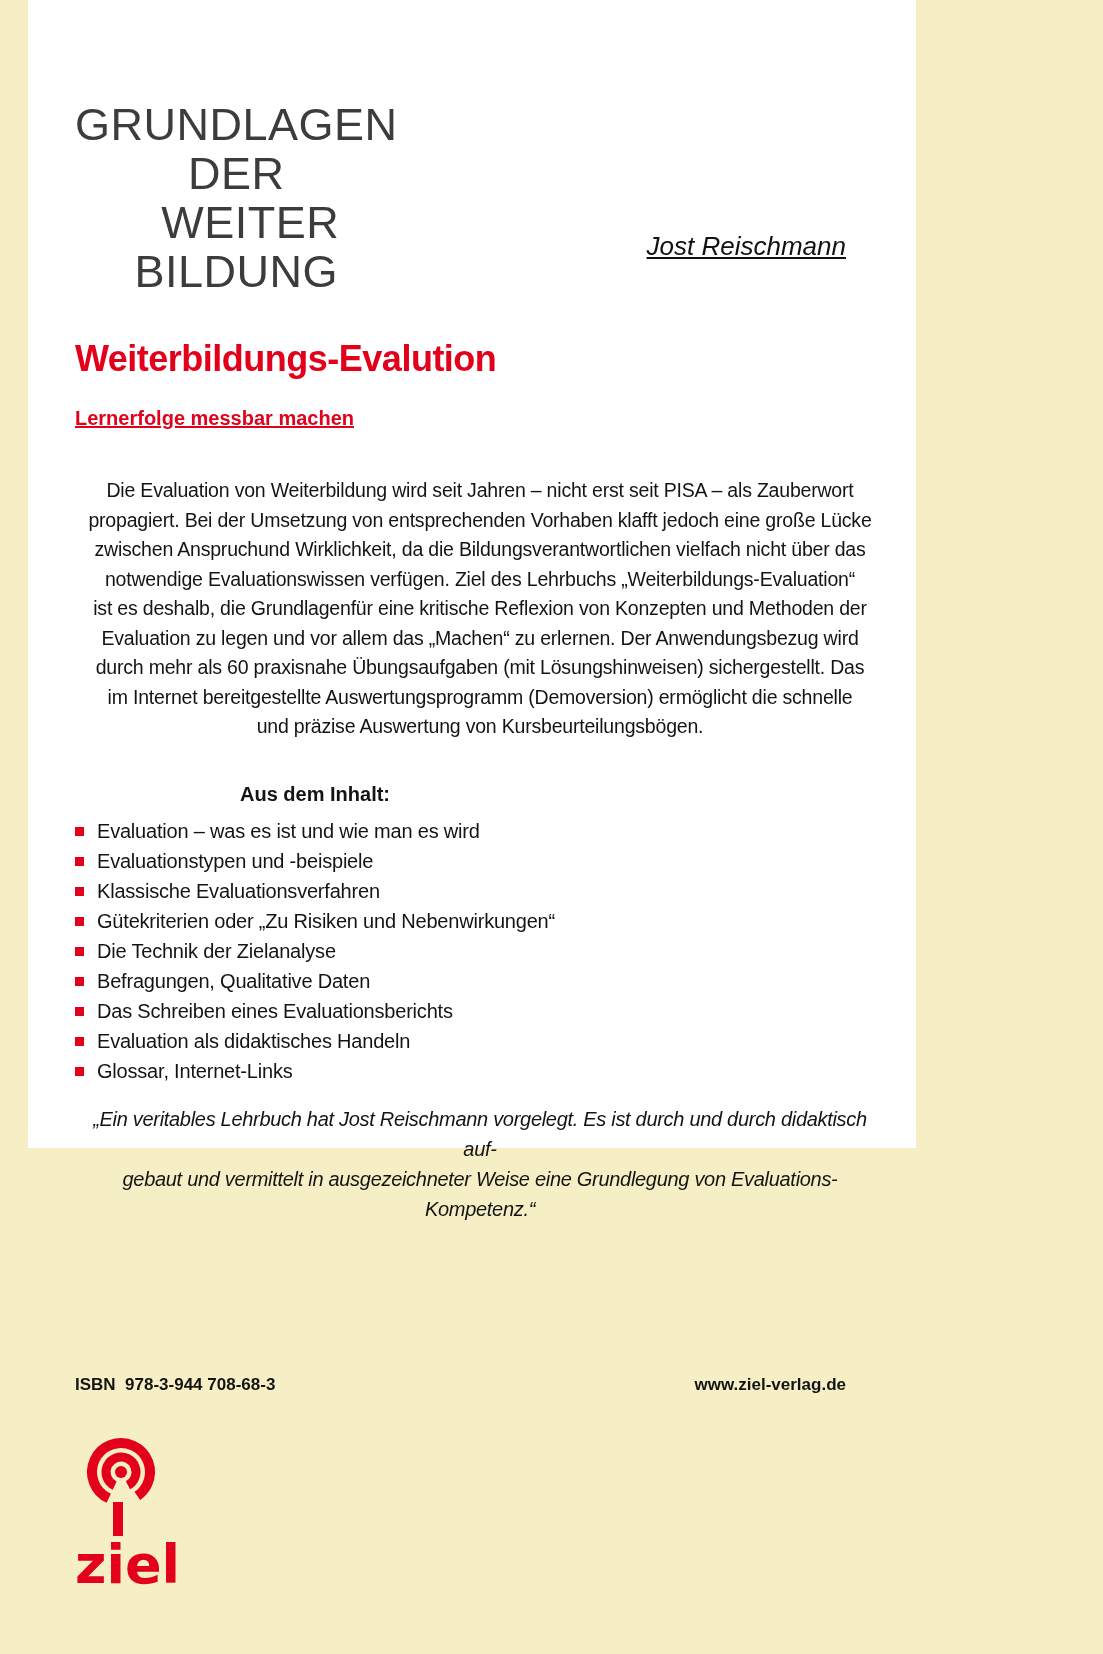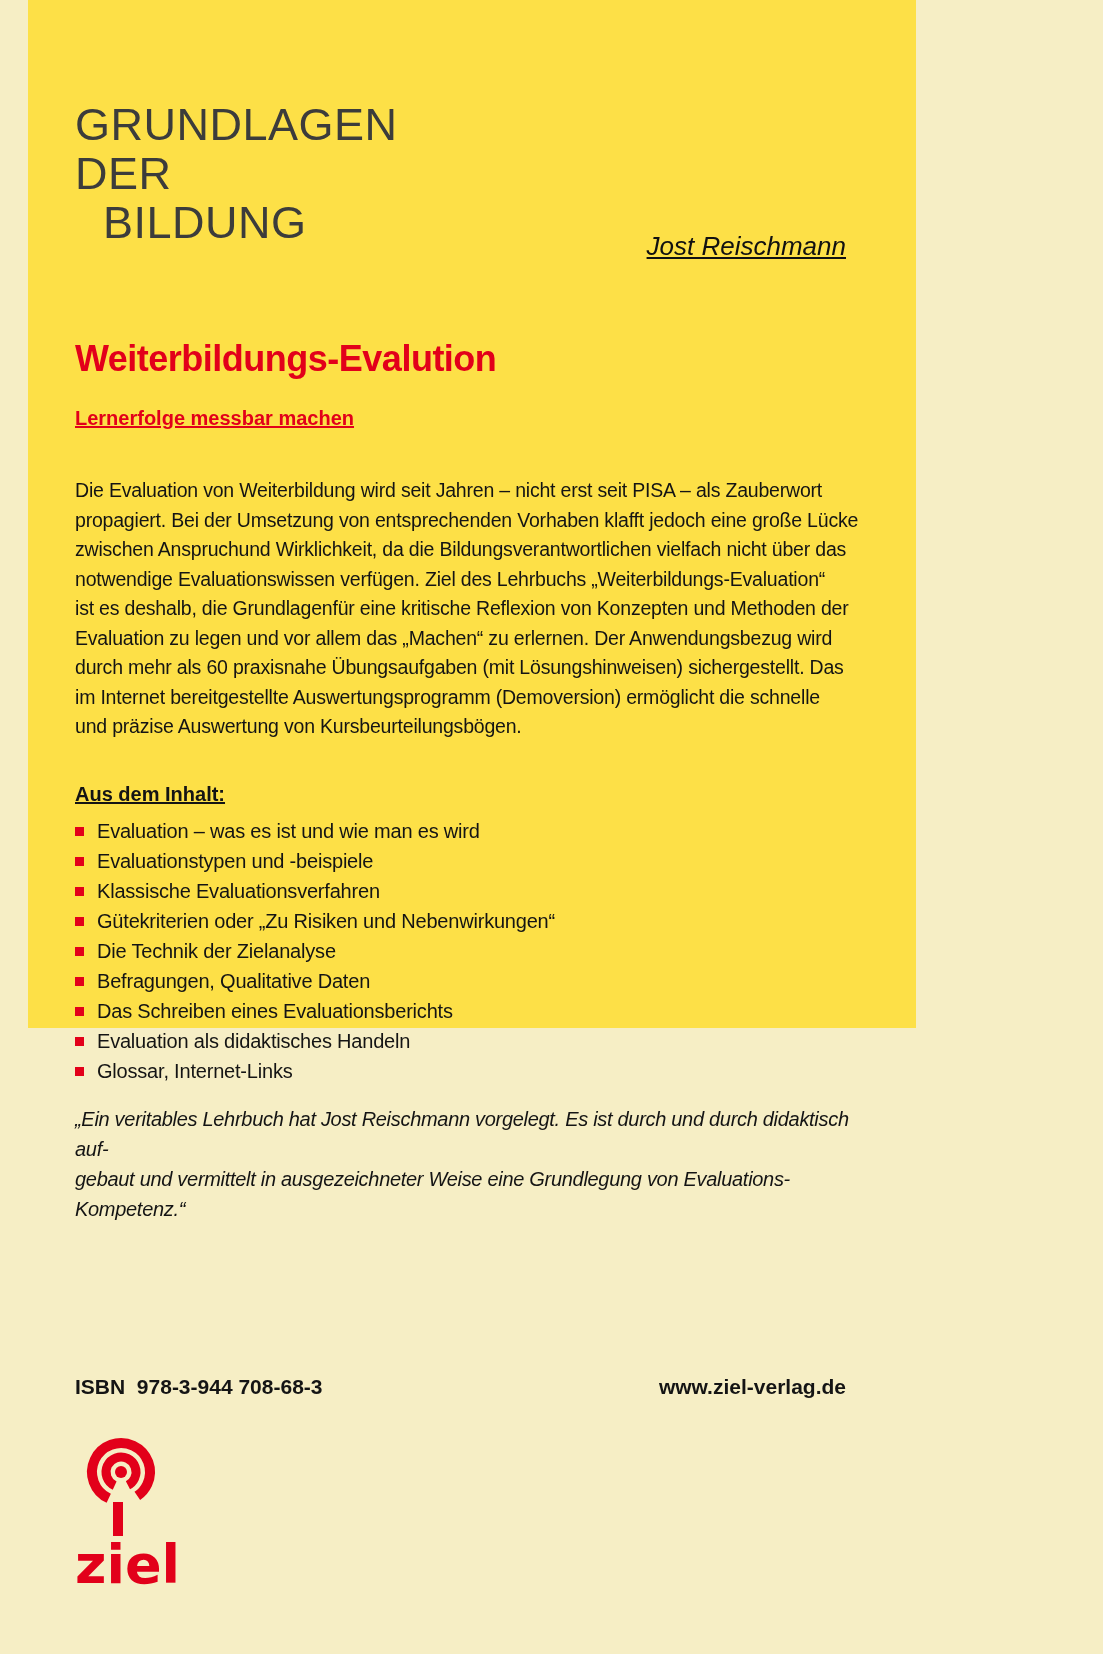--- a/index.html
+++ b/index.html
@@ -9,22 +9,23 @@
     background: #f6eec5;
     font-family: "Liberation Sans", sans-serif;
     color: #141414;
     position: relative;
     overflow: hidden;
   }
 
   .cover {
     position: absolute;
     left: 28px; top: 0;
-    width: 888px; height: 1028px;
-    background: #fde047;
+    width: 888px; height: 1148px;
+    background: #ffffff;
+    text-align: center;
   }
 
   .series-title {
     position: absolute; left: 47px; top: 100px;
     font-size: 45px; line-height: 49px;
     color: #3c3c3b; font-weight: 400; letter-spacing: 0.5px;
   }
   .series-title .series-line:nth-child(3) { padding-left: 28px; }
 
   .author {
@@ -47,36 +48,36 @@
     width: 810px;
     font-size: 19.5px; line-height: 29.5px;
     letter-spacing: -0.2px;
     white-space: pre-line;
   }
 
   .toc {
     position: absolute; left: 47px; top: 779px;
     font-size: 20px;
   }
-  .toc-heading { font-weight: 700; line-height: 30px; margin-bottom: 7px; text-decoration: underline; }
+  .toc-heading { font-weight: 700; line-height: 30px; margin-bottom: 7px; }
   .toc-item { display: flex; align-items: center; height: 30px; }
   .bullet { width: 9px; height: 9px; background: #e2001a; margin-right: 13px; flex: none; }
   .toc-label { letter-spacing: -0.2px; }
 
   .quote {
     position: absolute; left: 47px; top: 1104px;
     width: 810px; font-size: 20px; line-height: 30px;
   }
   .quote-text { font-style: italic; white-space: pre-line; letter-spacing: -0.3px; }
   .quote-source { font-style: normal; }
 
   .footer-row {
     position: absolute; left: 47px; top: 1375px; width: 771px;
     display: flex; justify-content: space-between;
-    font-size: 21px; font-weight: 700;
+    font-size: 17px; font-weight: 700;
   }
   .isbn { white-space: pre; }
 
   .publisher-logo {
     position: absolute; left: 75px; top: 1432px;
     width: 110px;
   }
   .logo-icon { display: block; margin-left: 8px; }
   .logo-text {
     font-family: "DejaVu Sans", sans-serif;
@@ -87,20 +88,21 @@
 </head>
 <body>
 
 <div class="page">
 
   <div class="cover">
 
     <div class="series-title">
       <div class="series-line">GRUNDLAGEN</div>
       <div class="series-line">DER</div>
+      <div class="series-line">WEITER</div>
       <div class="series-line">BILDUNG</div>
     </div>
 
     <div class="author">Jost Reischmann</div>
 
     <h1 class="title">Weiterbildungs-Evalution</h1>
     <h2 class="subtitle">Lernerfolge messbar machen</h2>
 
     <p class="description">Die Evaluation von Weiterbildung wird seit Jahren – nicht erst seit PISA – als Zauberwort
 propagiert. Bei der Umsetzung von entsprechenden Vorhaben klafft jedoch eine große Lücke

